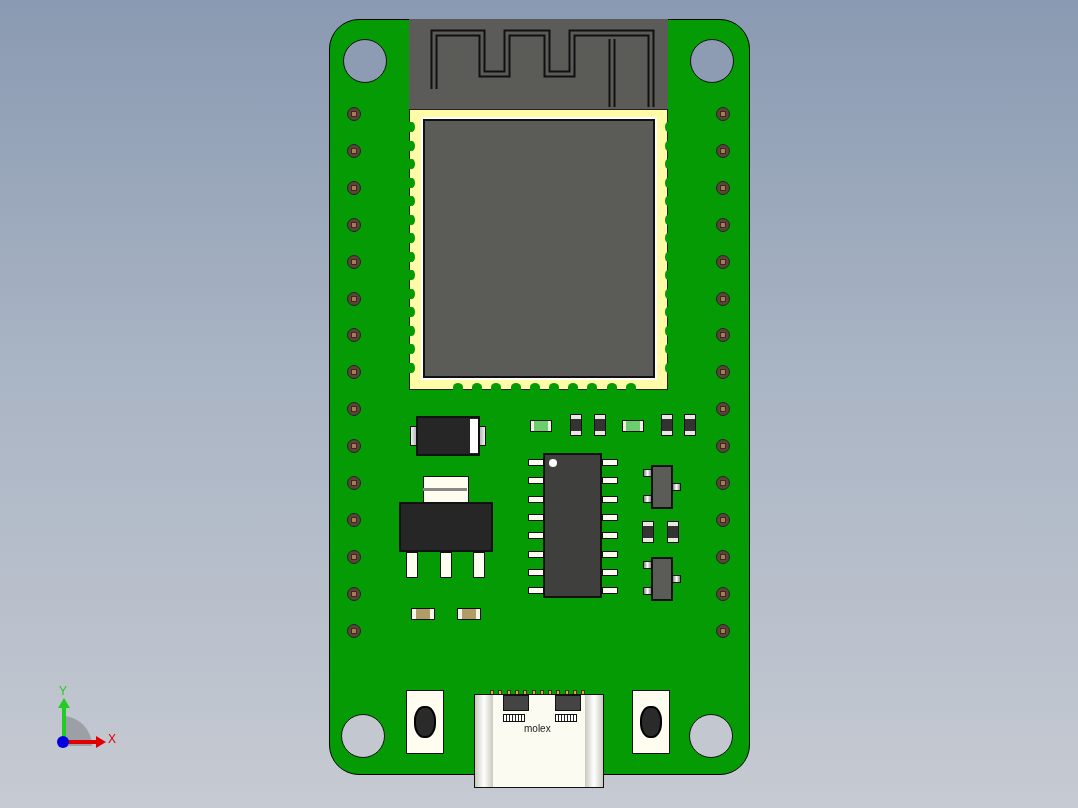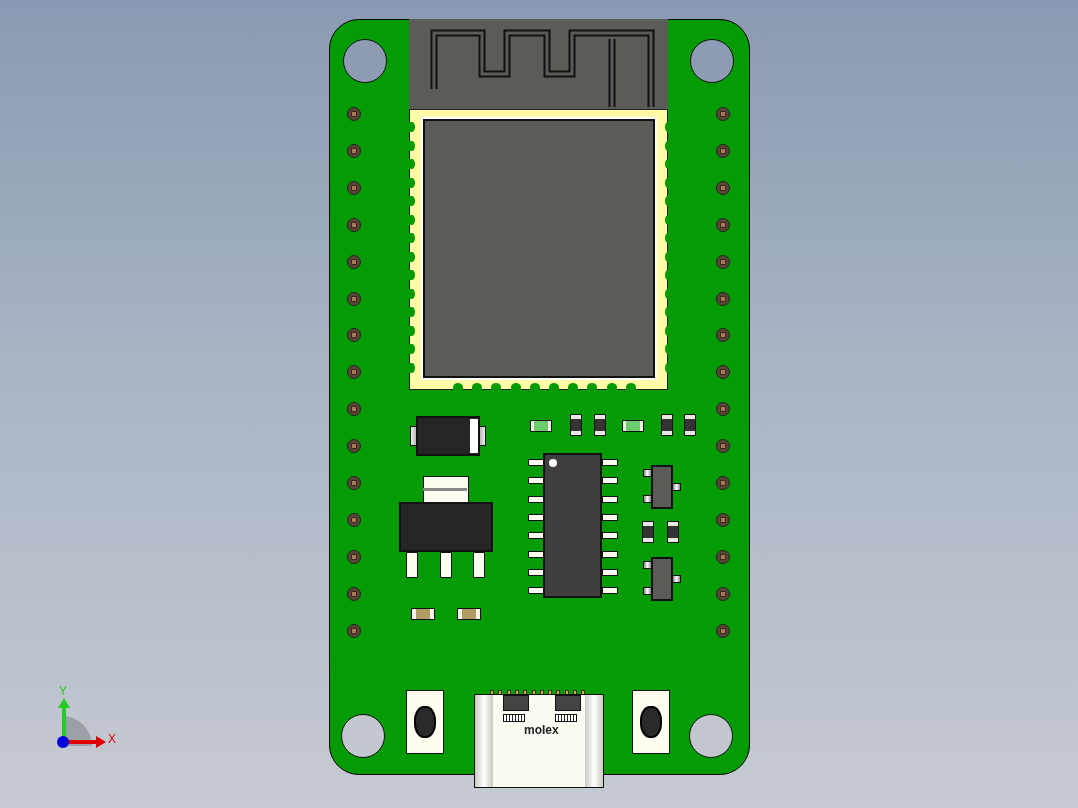--- a/index.html
+++ b/index.html
@@ -27,21 +27,21 @@
   .c-tan{width:24px;height:12px;background:#b29c65;border:1px solid #111;box-sizing:border-box;}
   .c-tan::before,.c-tan::after{content:"";position:absolute;top:0;width:4px;height:10px;background:#f4f4ea;}
   .c-tan::before{left:0}.c-tan::after{right:0}
   .sot{width:22px;height:44px;background:#5b5b57;border:2px solid #111;box-sizing:border-box;}
   .sot-pin{width:9px;height:8px;background:linear-gradient(to right,#888,#fff,#888);border:1px solid #111;box-sizing:border-box;}
   .btn-body{width:38px;height:64px;background:#fffdf0;border:1px solid #111;box-sizing:border-box;}
   .btn-cap{width:22px;height:32px;border-radius:45%;background:#2a2a2a;border:2px solid #000;box-sizing:border-box;}
   #usb{left:474px;top:694px;width:130px;height:94px;background:#fbfbf2;border:1px solid #111;box-sizing:border-box;}
   .usb-edge{top:0;width:18px;height:92px;background:linear-gradient(to right,#c9c9c0,#ffffff,#c9c9c0);}
   .usb-pin{width:4px;height:5px;background:#e0b020;border:1px solid #333;box-sizing:border-box;}
-  .label{font-size:12px;font-weight:bold;color:#222;}
+  .label{font-size:10px;font-weight:normal;color:#222;}
   .axis-lbl{font-size:12px;}
 </style>
 </head>
 <body>
 
 <div id="board" class="abs"></div>
 
 <div class="abs mhole" style="left:343px;top:39px;background:#8d9bb3;"></div>
 <div class="abs mhole" style="left:690px;top:39px;background:#8d9bb3;"></div>
 <div class="abs mhole" style="left:341px;top:714px;background:#c3c7d0;"></div>

